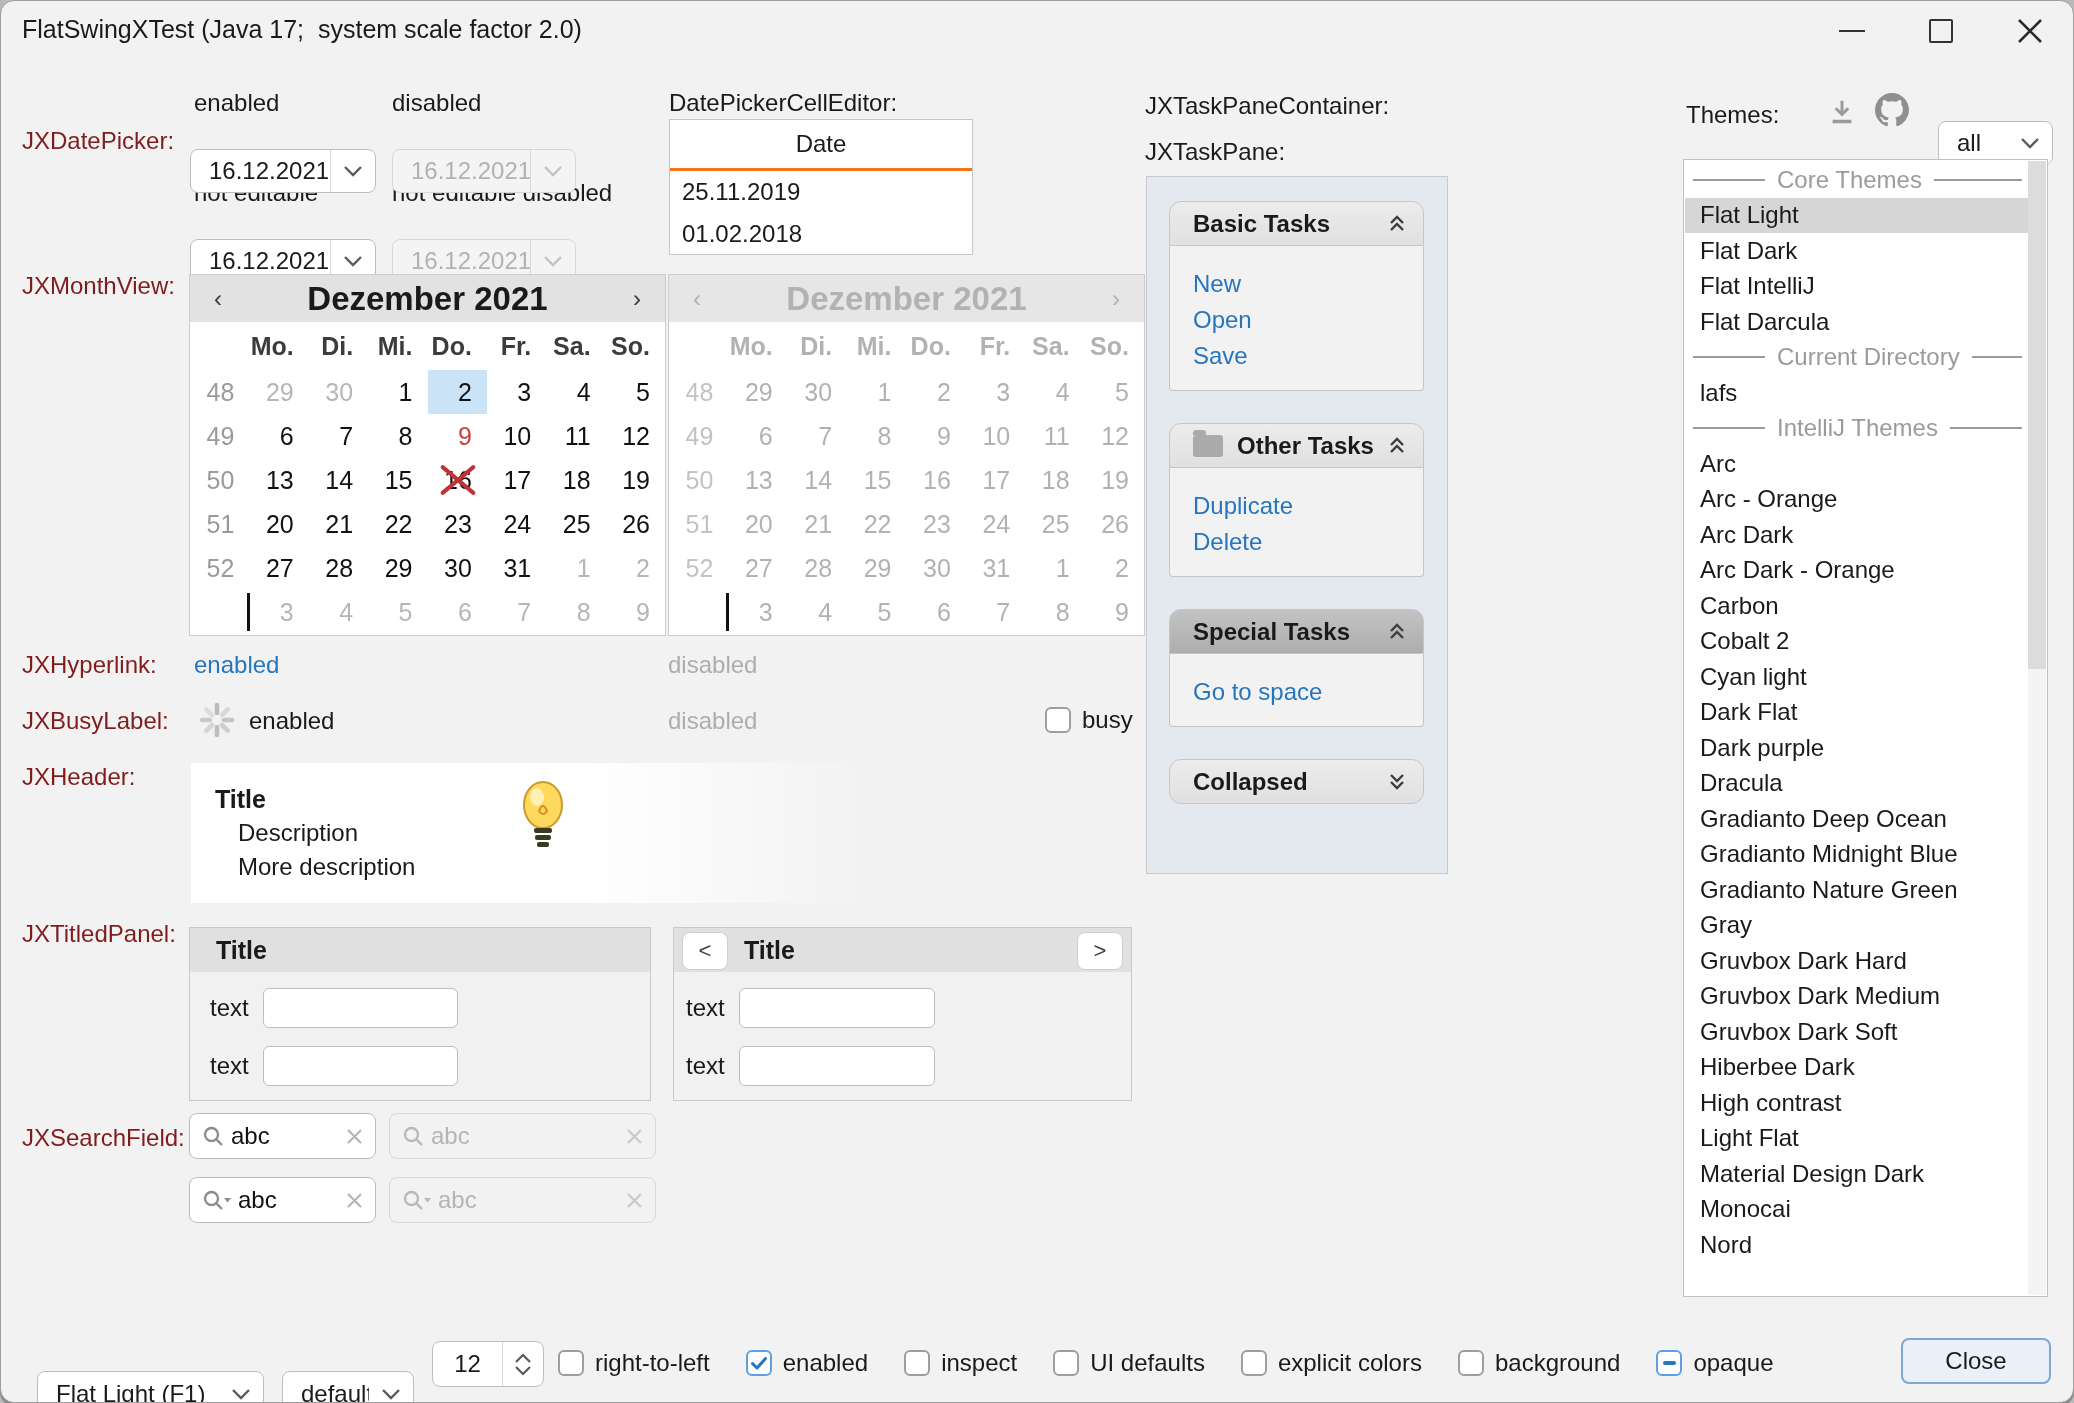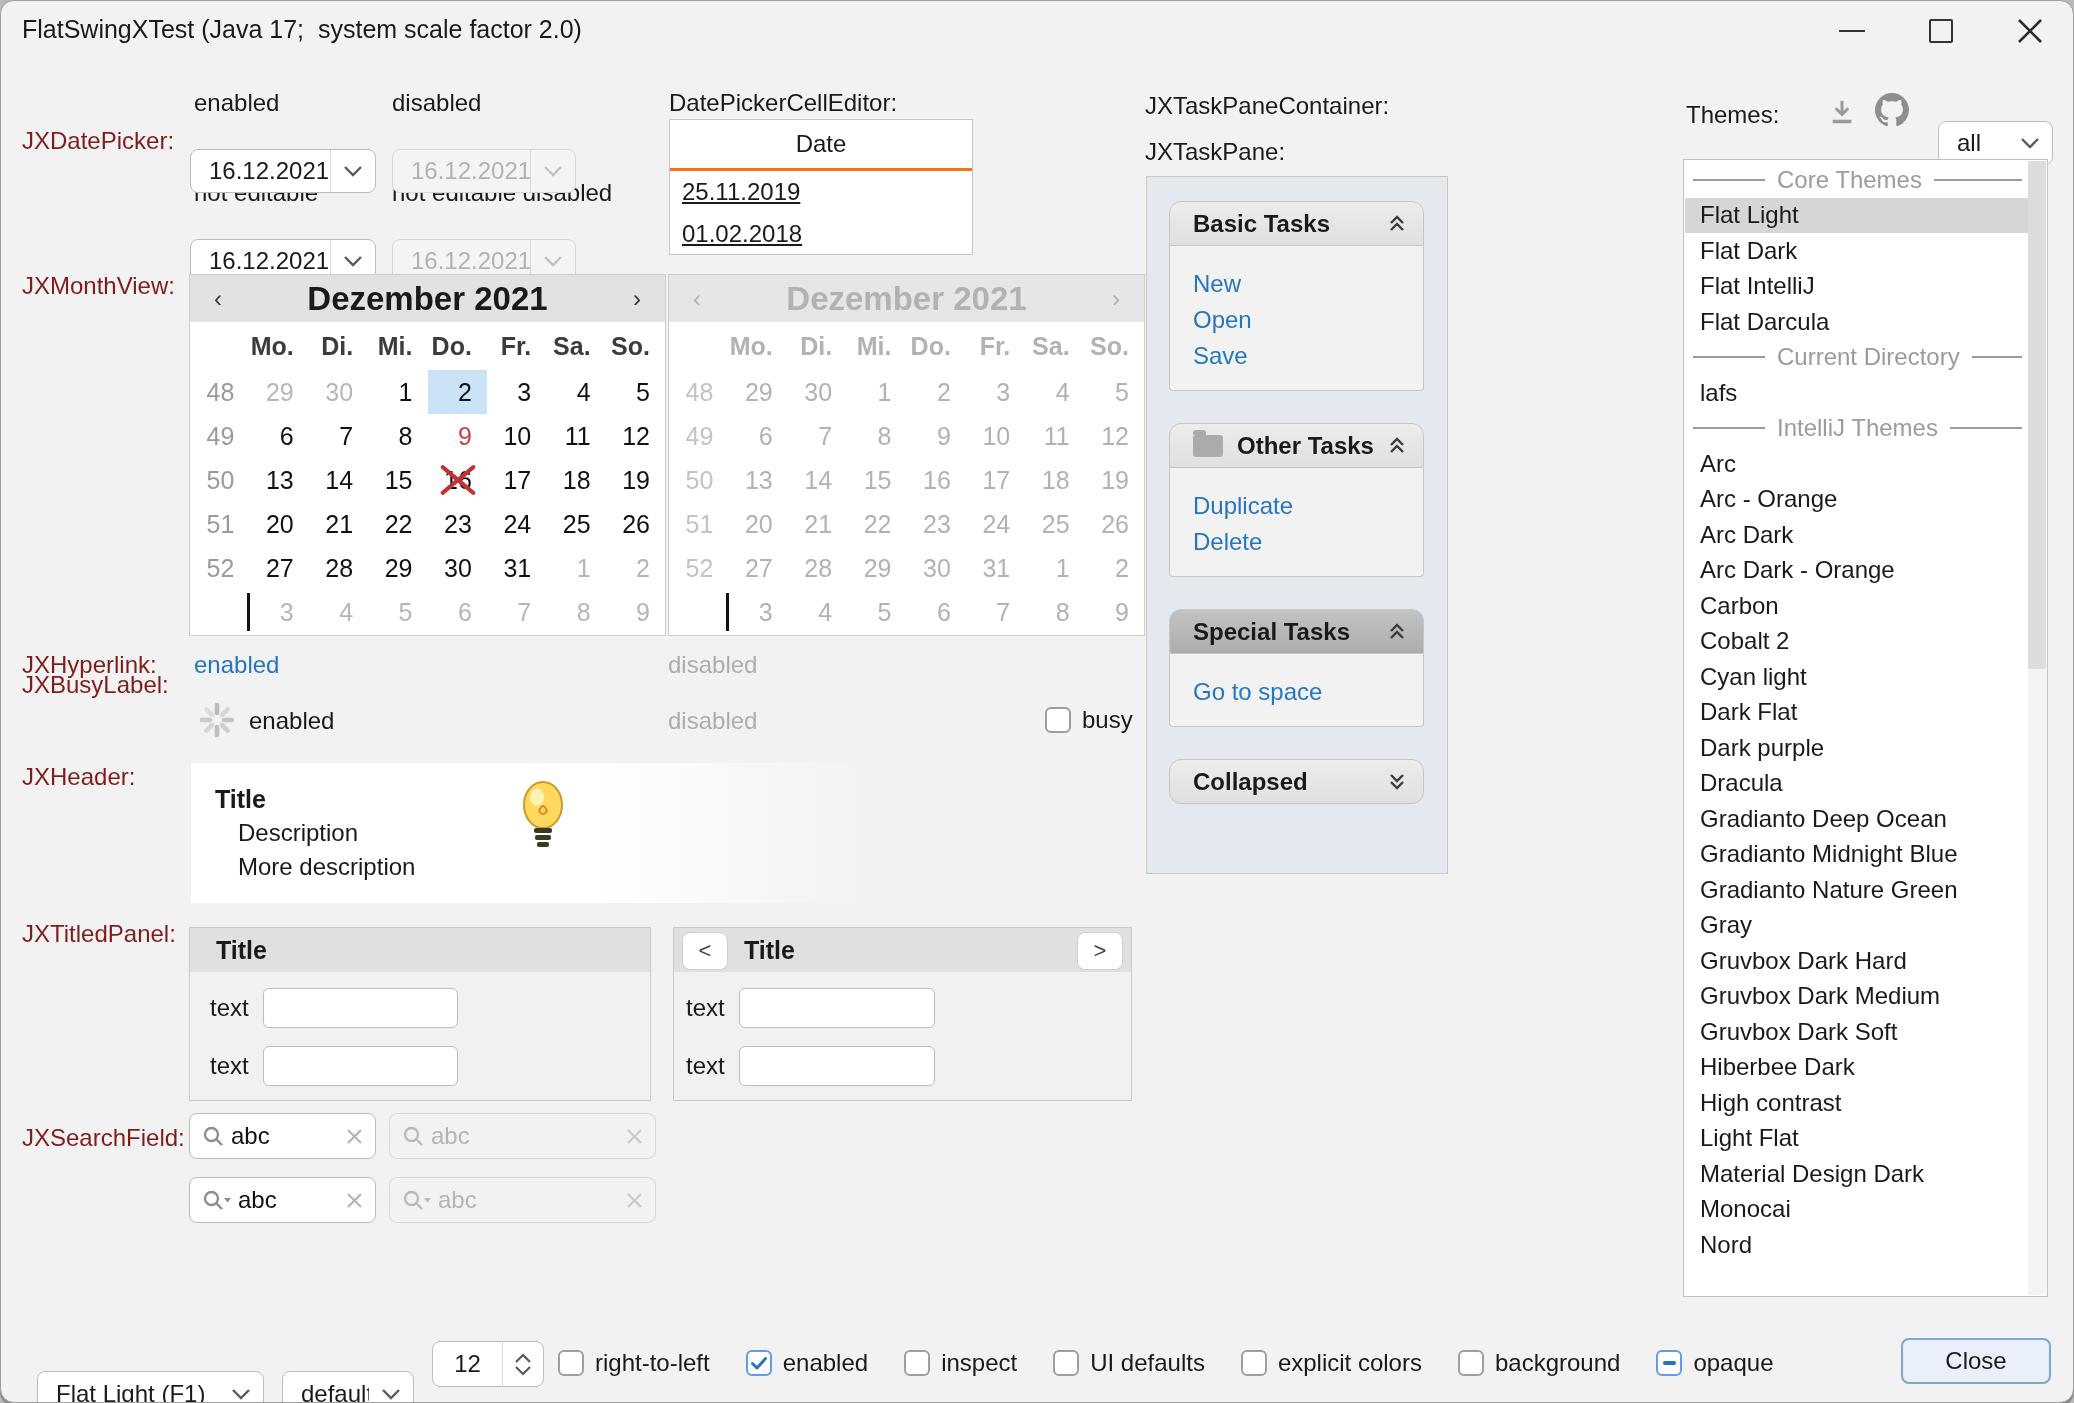--- a/index.html
+++ b/index.html
@@ -15,21 +15,21 @@
   
   .combo{position:absolute;background:#fff;border:1px solid #bdbdbd;border-radius:8px;display:flex;align-items:center;margin-top:30px;}
   .combo .ctext{flex:1;padding-left:18px;white-space:nowrap;overflow:hidden;}
   .combo .carrow{width:44px;display:flex;align-items:center;justify-content:center;align-self:stretch;}
   .combo.has-div .carrow{border-left:1px solid #d9d9d9;}
   .combo.disabled{background:#f4f4f4;border-color:#d7d7d7;color:#b2b2b2;}
   .chev svg{display:block;}
   
   .table{position:absolute;background:#fff;border:1px solid #c6c6c6;}
   .table .th{height:48px;display:flex;align-items:center;justify-content:center;border-bottom:3px solid #f97316;}
-  .table .td{height:42px;display:flex;align-items:center;padding-left:12px;text-decoration:underline;}
+  .table .td{height:42px;display:flex;align-items:center;padding-left:12px;}
   
   .monthview{position:absolute;width:477px;height:362px;background:#fff;border:1px solid #cdcdcd;box-sizing:border-box;}
   .mv-head{height:47px;background:#e2e2e2;display:flex;align-items:center;}
   .mv-head .nav{width:56px;text-align:center;color:#3a3a3a;}
   .mv-head .mtitle{flex:1;text-align:center;font-weight:bold;font-size:33px;}
   .mv-grid{display:grid;grid-template-columns:repeat(8,1fr);grid-template-rows:48px repeat(6,44px);}
   .mv-grid>div{display:flex;align-items:center;justify-content:flex-end;padding-right:15px;box-sizing:border-box;font-size:25px;position:relative;}
   .mv-dow{font-weight:bold;color:#3c3c3c;font-size:24px;}
   .mv-week{color:#9a9a9a;}
   .mv-day{color:#111;}
@@ -119,21 +119,21 @@
         <svg width="26" height="26" viewBox="0 0 26 26">
             <path d="M2 2 L24 24 M24 2 L2 24" stroke="#2b2b2b" stroke-width="2.6"></path>
           </svg>
       </div>
     </div>
   </div>
 
   <div class="lbl" style="top:126px">JXDatePicker:</div>
   <div class="lbl" style="top:271px">JXMonthView:</div>
   <div class="lbl" style="top:650px">JXHyperlink:</div>
-  <div class="lbl" style="top:670px">JXBusyLabel:</div>
+  <div class="lbl" style="top:706px">JXBusyLabel:</div>
   <div class="lbl" style="top:762px">JXHeader:</div>
   <div class="lbl" style="top:919px">JXTitledPanel:</div>
   <div class="lbl" style="top:1123px">JXSearchField:</div>
 
   <div class="abs" style="left:193px;top:88px">enabled</div>
   <div class="abs" style="left:391px;top:88px">disabled</div>
   <div class="abs" style="left:193px;top:178px">not editable</div>
   <div class="abs" style="left:391px;top:178px">not editable disabled</div>
 
   <div class="combo has-div" style="left:189px;top:118px;width:184px;height:42px">

